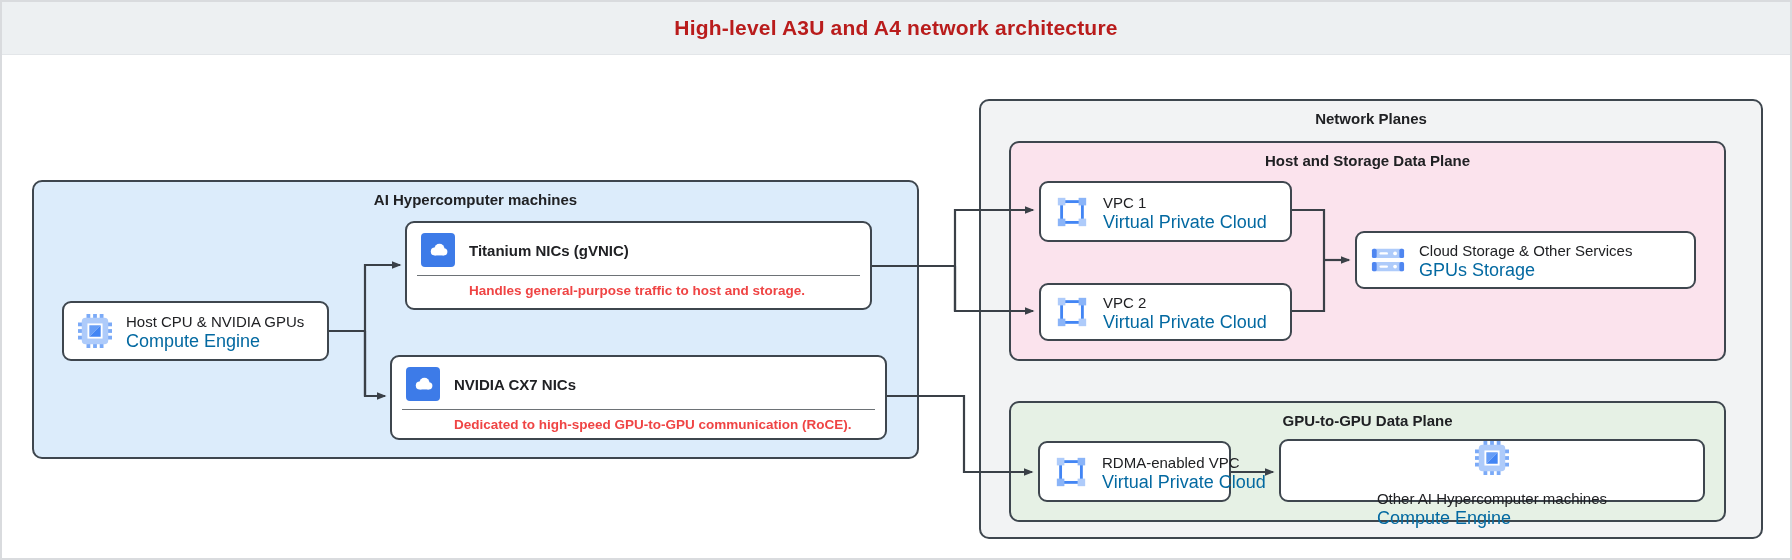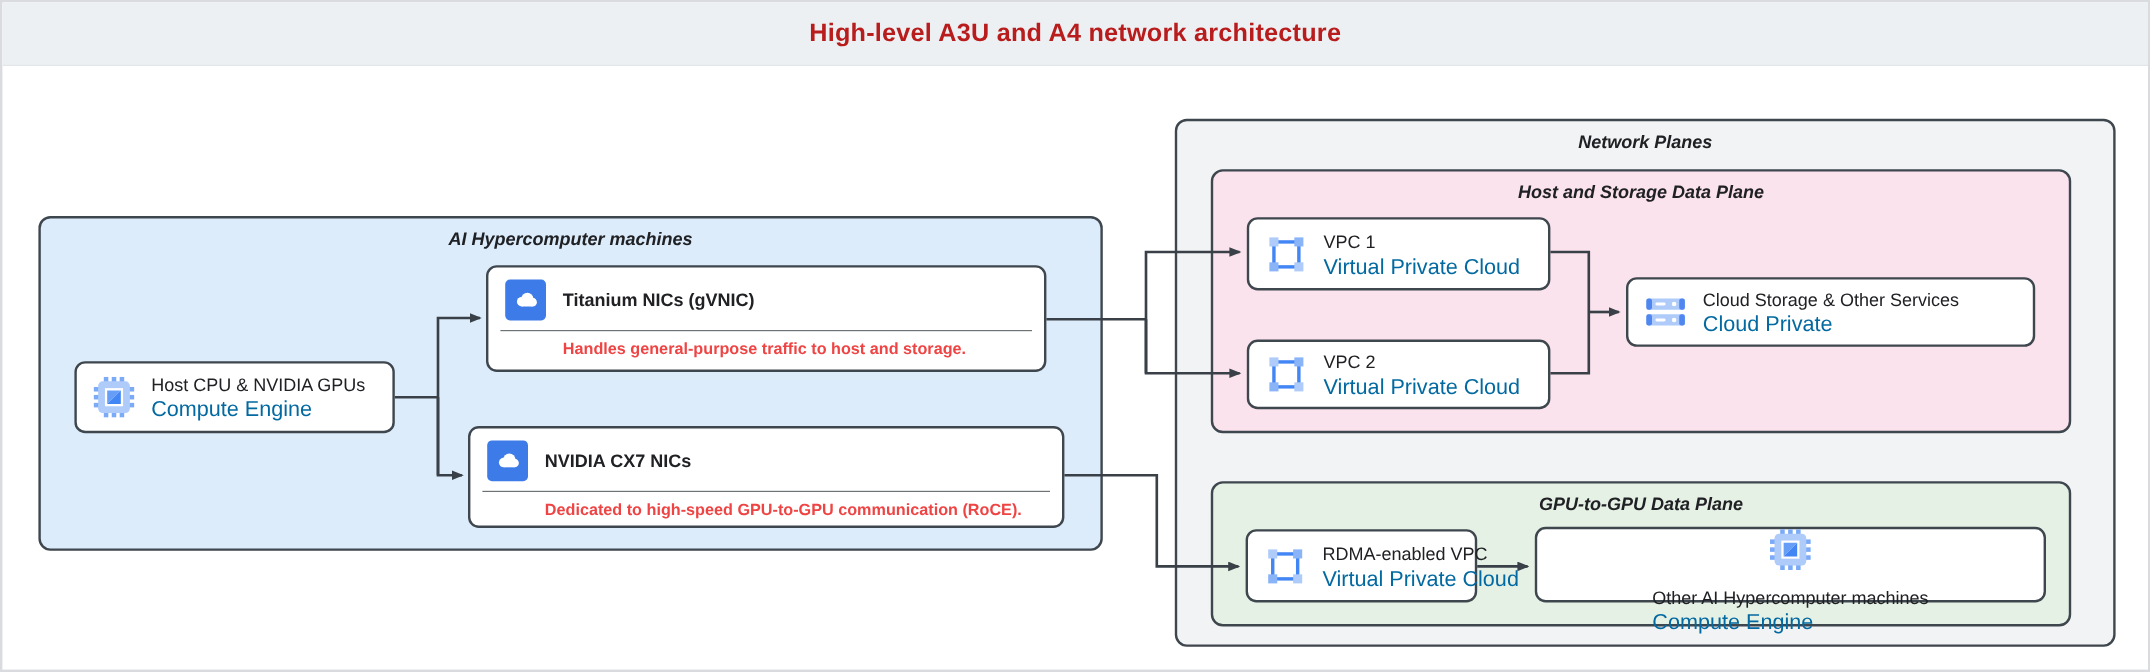--- a/index.html
+++ b/index.html
@@ -9,21 +9,21 @@
     font-family:"Liberation Sans","DejaVu Sans",sans-serif;color:#202124;
   }
   .header{
     position:absolute;left:0;top:0;right:0;height:52px;background:#edf0f2;
     display:flex;align-items:center;justify-content:center;border-bottom:1px solid #e3e6e9;
   }
   .header h1{margin:0;font-size:21px;font-weight:bold;color:#b91c1c;letter-spacing:.2px;}
 
   .group{position:absolute;border:2px solid #3e464e;border-radius:10px;box-sizing:border-box;}
   .group-label{position:absolute;top:9px;left:0;right:0;text-align:center;
-    font-size:15px;font-weight:bold;color:#202124;font-style:italic;}
+    font-size:15px;font-weight:bold;color:#202124;}
   #group-ai{left:30px;top:178px;width:887px;height:279px;background:#dcecfb;}
   #group-np{left:977px;top:97px;width:784px;height:440px;background:#f2f3f4;}
   #group-host-plane{left:1007px;top:139px;width:717px;height:220px;background:#fbe3ed;}
   #group-gpu-plane{left:1007px;top:399px;width:717px;height:121px;background:#e6f1e5;}
 
   .node{
     position:absolute;background:#ffffff;border:2px solid #3e464e;border-radius:9px;
     box-sizing:border-box;display:flex;align-items:center;padding:0 14px;gap:14px;
   }
   .node .txt{display:flex;flex-direction:column;justify-content:center;}
@@ -187,21 +187,21 @@
       <rect x="9" y="9.7" width="9" height="2.6" rx="1.3" fill="#ffffff"></rect>
       <circle cx="25.5" cy="11" r="2" fill="#ffffff"></circle>
       <rect x="1" y="20" width="34" height="10" rx="2" fill="#aecbfa"></rect>
       <rect x="1" y="20" width="5" height="10" rx="2" fill="#4f86f0"></rect>
       <rect x="30" y="20" width="5" height="10" rx="2" fill="#4f86f0"></rect>
       <rect x="9" y="23.7" width="9" height="2.6" rx="1.3" fill="#ffffff"></rect>
       <circle cx="25.5" cy="25" r="2" fill="#ffffff"></circle>
     </svg>
     <div class="txt">
       <span class="title">Cloud Storage &amp; Other Services</span>
-      <span class="subtitle">Cloud Private</span>
+      <span class="subtitle">GPUs Storage</span>
     </div>
   </div>
 
   <div class="node" id="node-rdma">
     <svg class="icon" viewBox="0 0 36 36">
       <rect x="7" y="7" width="22" height="22" fill="none" stroke="#4285f4" stroke-width="3"></rect>
       <rect x="3" y="3" width="8" height="8" fill="#aecbfa"></rect>
       <rect x="25" y="3" width="8" height="8" fill="#8ab4f8"></rect>
       <rect x="3" y="25" width="8" height="8" fill="#8ab4f8"></rect>
       <rect x="25" y="25" width="8" height="8" fill="#aecbfa"></rect>

